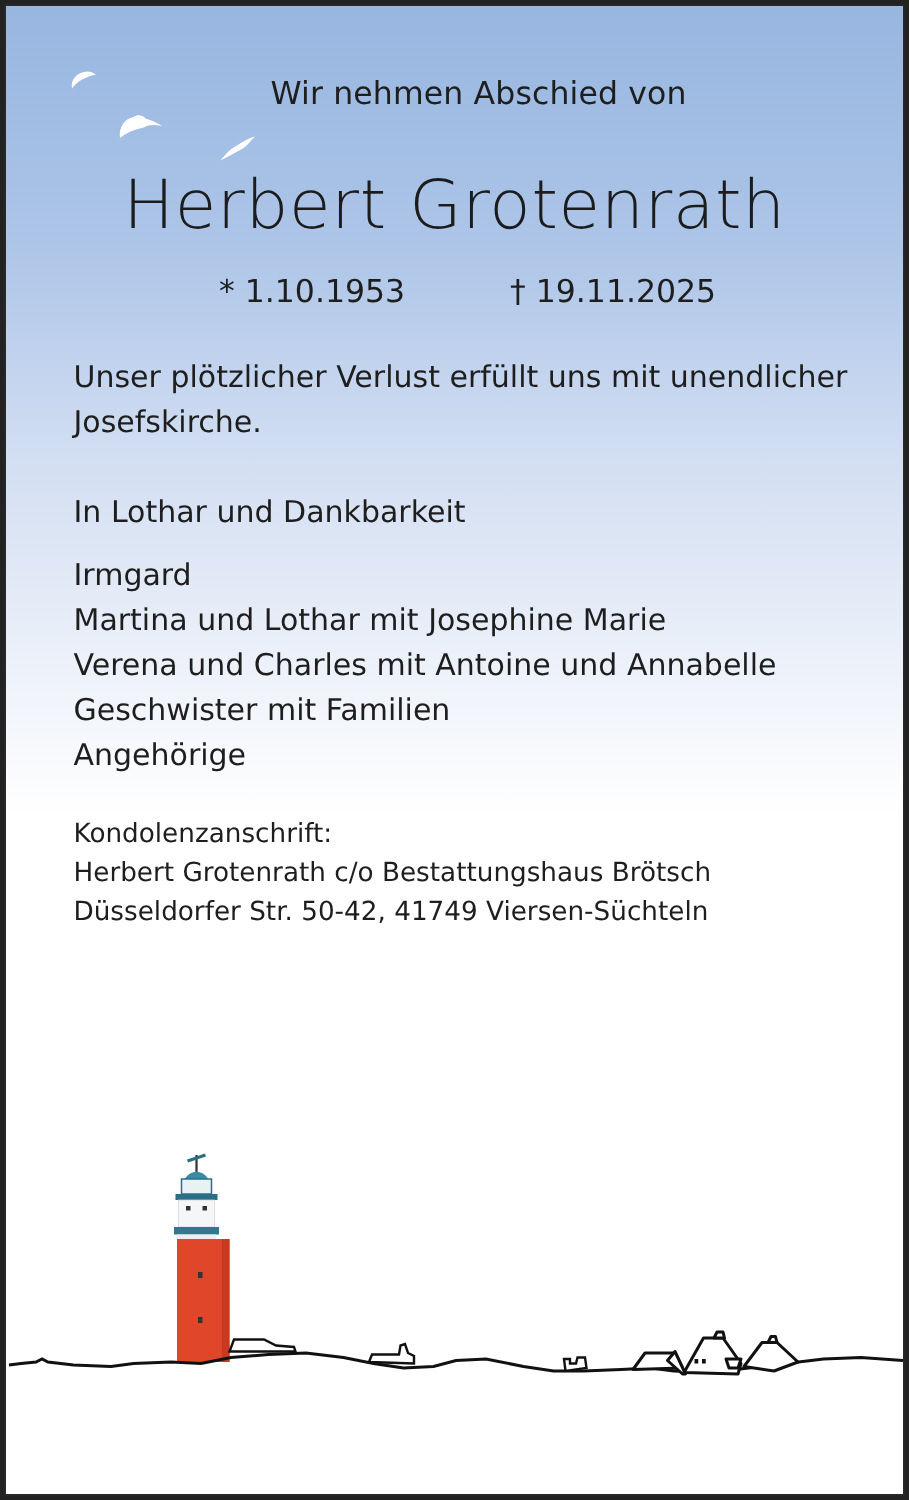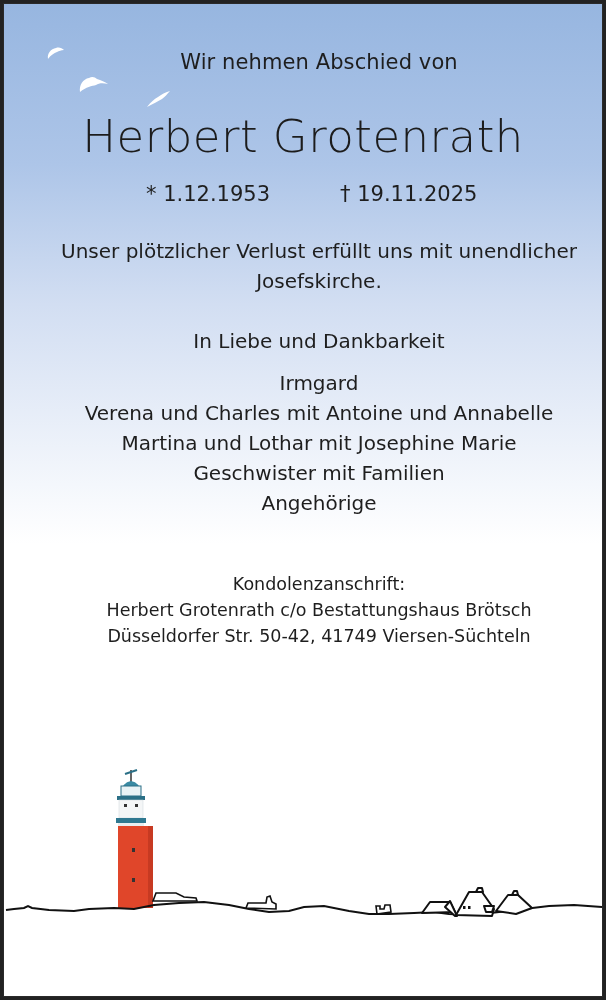--- a/index.html
+++ b/index.html
@@ -10,21 +10,21 @@
     border: 1px solid #2a2a2a;
     font-family: "DejaVu Sans", sans-serif;
     color: #1e1e1e;
     overflow: hidden;
   }
   .headline { position: absolute; top: 46px; left: 16px; width: 100%; text-align: center; font-size: 21px; letter-spacing: 0.1px; }
   .name { position: absolute; top: 106px; left: 0; width: 100%; text-align: center; font-size: 45px; font-weight: 200; letter-spacing: 0.5px; color: #1c1c1c; }
   .dates { position: absolute; top: 178px; left: 0; width: 100%; font-size: 21px; }
   .birth { position: absolute; left: 142px; }
   .death { position: absolute; left: 336px; }
-  .block { position: absolute; left: 45px; width: 540px; font-size: 20px; line-height: 30px; text-align: center; }
+  .block { position: absolute; left: 45px; width: 540px; font-size: 20px; line-height: 30px; }
   .small { font-size: 17.5px; line-height: 26px; }
   .line { display: block; white-space: nowrap; }
   .bird { position: absolute; fill: #ffffff; }
   .scene { position: absolute; left: 0; top: 760px; width: 598px; height: 170px; }
 </style>
 </head>
 <body>
 
 <div class="card">
 
@@ -35,40 +35,40 @@
       <path d="M2 18 C1 11 5 5 11 4 C14 2 17 3 19 5 C23 6 27 8 30 10 C25 9 21 9 18 11 C14 12 8 13 2 18 Z"></path>
     </svg>
   <svg class="bird" style="left:142px;top:86px" width="26" height="18" viewBox="0 0 26 18">
       <path d="M1 17 C5 12 8 9 12 7 C16 4 20 2 24 1 C21 4 19 7 16 9 C12 11 7 14 1 17 Z"></path>
     </svg>
 
   <div class="headline">Wir nehmen Abschied von</div>
   <div class="name">Herbert Grotenrath</div>
 
   <div class="dates">
-    <span class="birth">* 1.12.1953</span>
+    <span class="birth">* 1.10.1953</span>
     <span class="death">† 19.11.2025</span>
   </div>
 
   <div class="block" style="top:232px">
     <span class="line">Unser plötzlicher Verlust erfüllt uns mit unendlicher</span>
     <span class="line">Josefskirche.</span>
   </div>
 
-  <div class="block" style="top:322px">In Liebe und Dankbarkeit</div>
+  <div class="block" style="top:322px">In Lothar und Dankbarkeit</div>
 
   <div class="block" style="top:364px">
     <span class="line">Irmgard</span>
+    <span class="line">Martina und Lothar mit Josephine Marie</span>
     <span class="line">Verena und Charles mit Antoine und Annabelle</span>
-    <span class="line">Martina und Lothar mit Josephine Marie</span>
     <span class="line">Geschwister mit Familien</span>
     <span class="line">Angehörige</span>
   </div>
 
-  <div class="block small" style="top:567px">
+  <div class="block small" style="top:539px">
     <span class="line">Kondolenzanschrift:</span>
     <span class="line">Herbert Grotenrath c/o Bestattungshaus Brötsch</span>
     <span class="line">Düsseldorfer Str. 50-42, 41749 Viersen-Süchteln</span>
   </div>
 
 
   <svg class="scene" viewBox="0 0 598 170" width="598" height="170">
     <g>
 
       <line x1="127" y1="6" x2="127" y2="18" stroke="#333" stroke-width="1.5"></line>

